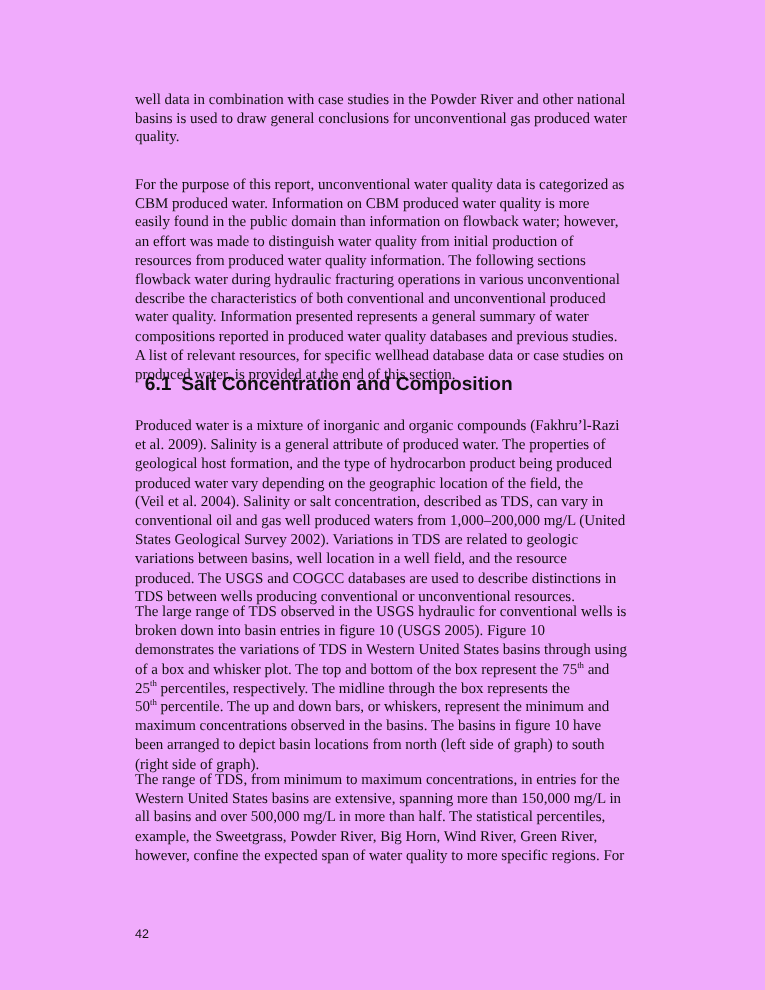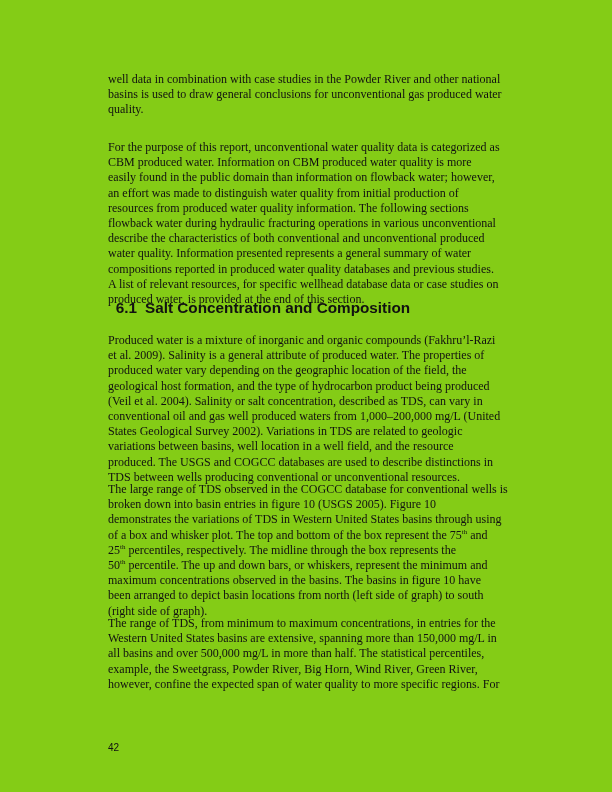--- a/index.html
+++ b/index.html
@@ -1,17 +1,17 @@
 <!DOCTYPE html>
 <html><head>
   <meta charset="utf-8">
   <style>
     html, body { margin: 0; padding: 0; background: #ffffff; }
     body { width: 612px; height: 792px; position: relative; overflow: hidden; }
-    .page { position: absolute; left: 0; top: 0; width: 612px; height: 792px; background: #84cc16; }
+    .page { position: absolute; left: 0; top: 0; width: 612px; height: 792px; background: #f0abfc; }
     .para {
       position: absolute; left: 108px; width: 396px;
       font-family: "Liberation Serif", serif; font-size: 12px; line-height: 15.2px;
       color: #111; margin: 0;
     }
     .line { display: block; white-space: nowrap; }
     .heading {
       position: absolute; left: 108px; top: 299px;
       font-family: "Liberation Sans", sans-serif; font-weight: bold; font-size: 15.3px;
       color: #111; white-space: nowrap;
@@ -48,32 +48,32 @@
     <span class="line">produced water, is provided at the end of this section.</span>
   </p>
 
   <div class="heading">
     <span class="num">6.1</span><span>Salt Concentration and Composition</span>
   </div>
 
   <p class="para" style="top:333px;">
     <span class="line">Produced water is a mixture of inorganic and organic compounds (Fakhru’l-Razi</span>
     <span class="line">et al. 2009).  Salinity is a general attribute of produced water.  The properties of</span>
+    <span class="line">geological host formation, and the type of hydrocarbon product being produced</span>
     <span class="line">produced water vary depending on the geographic location of the field, the</span>
-    <span class="line">geological host formation, and the type of hydrocarbon product being produced</span>
     <span class="line">(Veil et al. 2004).  Salinity or salt concentration, described as TDS, can vary in</span>
     <span class="line">conventional oil and gas well produced waters from 1,000–200,000 mg/L (United</span>
     <span class="line">States Geological Survey 2002).  Variations in TDS are related to geologic</span>
     <span class="line">variations between basins, well location in a well field, and the resource</span>
     <span class="line">produced.  The USGS and COGCC databases are used to describe distinctions in</span>
     <span class="line">TDS between wells producing conventional or unconventional resources.</span>
   </p>
 
   <p class="para" style="top:482px;">
-    <span class="line">The large range of TDS observed in the COGCC database for conventional wells is</span>
+    <span class="line">The large range of TDS observed in the USGS hydraulic for conventional wells is</span>
     <span class="line">broken down into basin entries in figure 10 (USGS 2005).  Figure 10</span>
     <span class="line">demonstrates the variations of TDS in Western United States basins through using</span>
     <span class="line"><span>of a box and whisker plot.  The top and bottom of the box represent the 75</span><sup>th</sup><span> and</span></span>
     <span class="line"><span>25</span><sup>th</sup><span> percentiles, respectively.  The midline through the box represents the</span></span>
     <span class="line"><span>50</span><sup>th</sup><span> percentile.  The up and down bars, or whiskers, represent the minimum and</span></span>
     <span class="line">maximum concentrations observed in the basins.  The basins in figure 10 have</span>
     <span class="line">been arranged to depict basin locations from north (left side of graph) to south</span>
     <span class="line">(right side of graph).</span>
   </p>
 

